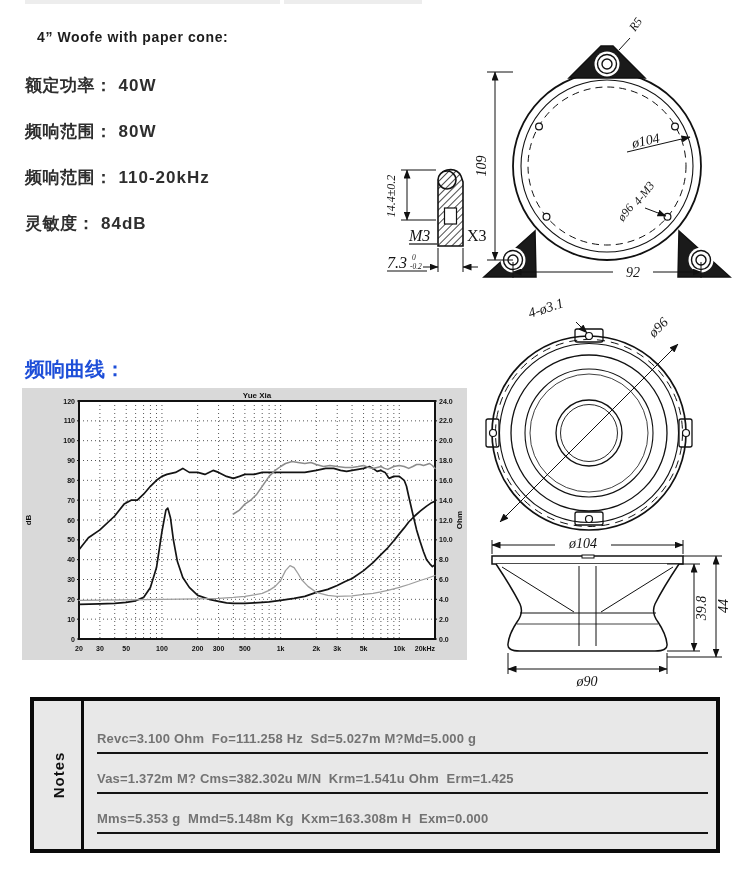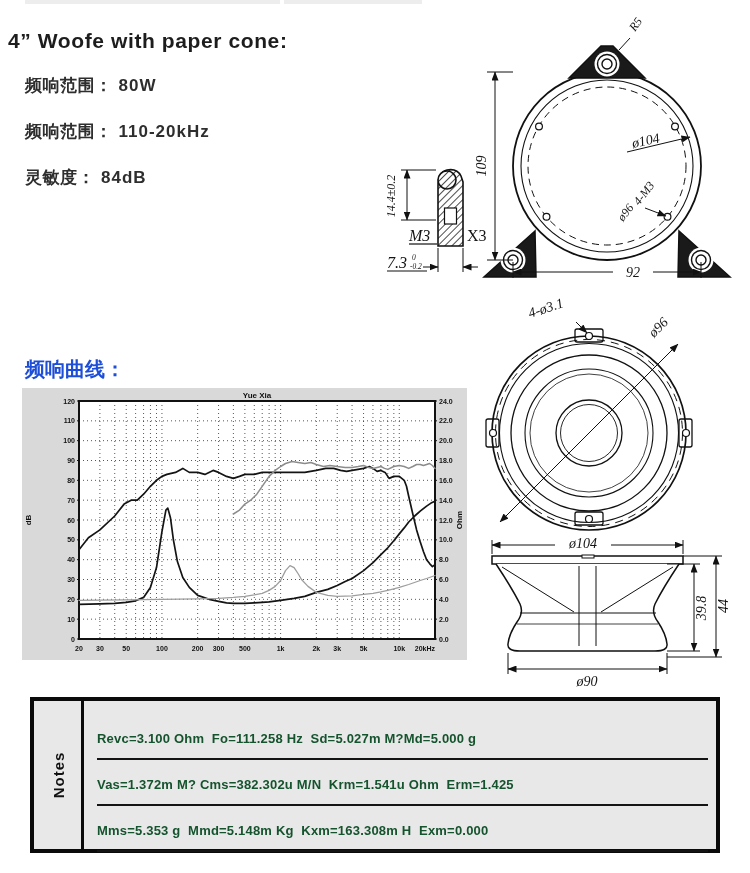--- a/index.html
+++ b/index.html
@@ -1,20 +1,20 @@
 <!DOCTYPE html>
 <html><head>
 <meta charset="utf-8">
 <style>
   html,body{margin:0;padding:0;}
   body{width:750px;height:873px;background:#fff;position:relative;overflow:hidden;
        font-family:"Liberation Sans",sans-serif;color:#262626;}
   .abs{position:absolute;}
   .artifact{position:absolute;top:0;height:4px;background:#ededed;}
-  .page-title{left:8px;top:29px;font-size:21px;font-weight:700;color:#1d1d1d;letter-spacing:.6px;}
+  .page-title{left:37px;top:29px;font-size:14px;font-weight:700;color:#1d1d1d;letter-spacing:.6px;}
   #spec-list{left:25px;top:74px;}
   .spec-row{height:22px;margin-bottom:24px;font-size:17px;font-weight:600;color:#2e2e2e;letter-spacing:.5px;}
   .spec-row .val{margin-left:6px;letter-spacing:1px;}
   .curve-label{left:25px;top:356px;font-size:20px;font-weight:700;color:#1d4ed8;}
   
   #chart-wrap{left:22px;top:388px;width:445px;height:272px;background:#d9d9d9;}
   #chart-svg text{font-family:"Liberation Sans",sans-serif;font-weight:bold;fill:#111;}
   .ax-t{font-size:7px;}
   .ttl-t{font-size:8px;}
   .axname-t{font-size:8px;}
@@ -25,31 +25,32 @@
   .dim-s{font-family:"Liberation Serif",serif;font-style:italic;font-size:12px;fill:#151515;}
   .dim-xs{font-family:"Liberation Serif",serif;font-style:italic;font-size:7.5px;fill:#151515;}
   .dim-b{font-family:"Liberation Serif",serif;font-style:italic;font-size:16px;fill:#151515;}
   
   #notes-box{left:30px;top:697px;width:690px;height:156px;border:4px solid #0a0a0a;
              background:#e8e8e8;box-sizing:border-box;display:flex;}
   #notes-side{width:47px;border-right:3px solid #0a0a0a;position:relative;}
   #notes-side span{position:absolute;left:50%;top:50%;transform:translate(-50%,-50%) rotate(-90deg);
                    font-weight:700;font-size:15px;letter-spacing:1px;color:#111;white-space:nowrap;}
   #notes-rows{flex:1;padding:13px 8px 0 13px;}
-  .notes-row{height:32px;border-bottom:2px solid #141414;font-size:13px;font-weight:700;color:#14532d;
-             display:flex;align-items:flex-end;padding-bottom:12px;letter-spacing:.2px;white-space:pre;}
+  .notes-row{height:32px;border-bottom:2px solid #141414;font-size:13px;font-weight:700;color:#737373;
+             display:flex;align-items:flex-end;padding-bottom:6px;letter-spacing:.2px;white-space:pre;}
 </style>
 </head>
 <body>
 
 <div class="artifact" style="left:25px;width:255px;"></div>
 <div class="artifact" style="left:284px;width:138px;"></div>
 
 <div class="abs page-title">4” Woofe with paper cone:</div>
 <div class="abs" id="spec-list">
+    <div class="spec-row"><span>额定功率：</span><span class="val">40W</span></div>
     <div class="spec-row"><span>频响范围：</span><span class="val">80W</span></div>
     <div class="spec-row"><span>频响范围：</span><span class="val">110-20kHz</span></div>
     <div class="spec-row"><span>灵敏度：</span><span class="val">84dB</span></div>
   </div>
 <div class="abs curve-label">频响曲线：</div>
 
 <div class="abs" id="chart-wrap">
   <svg id="chart-svg" width="445" height="272" viewBox="0 0 445 272">
     <text class="ttl-t" x="235" y="10" text-anchor="middle">Yue Xia</text>
     <text class="axname-t" transform="rotate(-90 9 132)" x="9" y="132" text-anchor="middle">dB</text>

